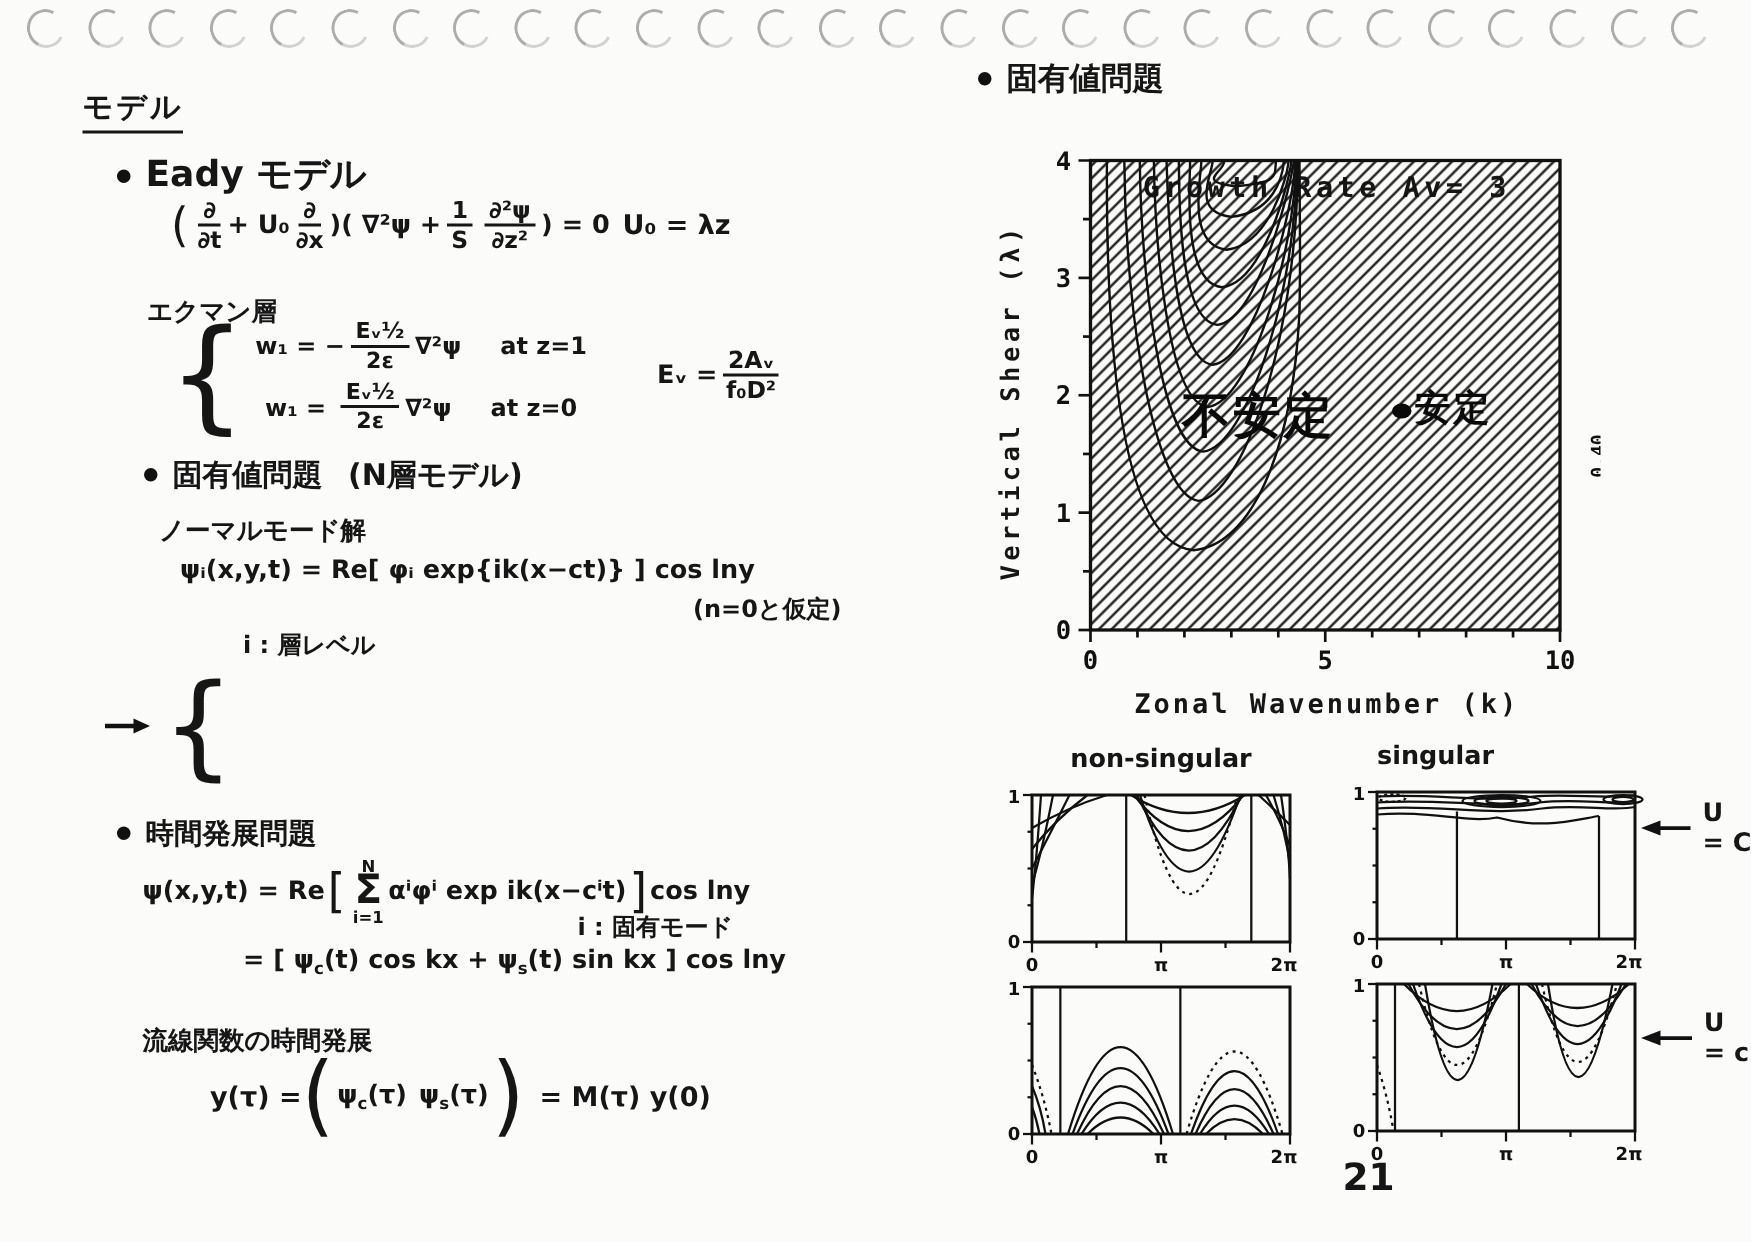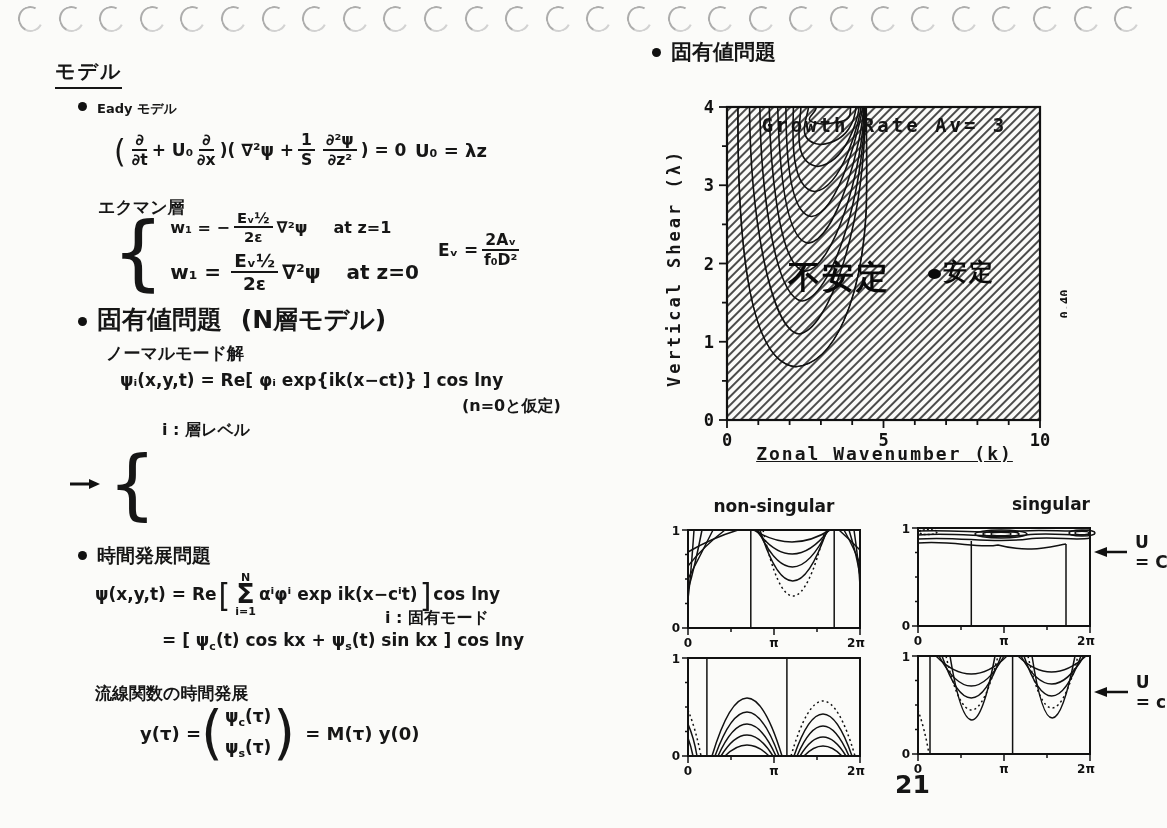--- a/index.html
+++ b/index.html
@@ -19,21 +19,21 @@
   .frac{display:inline-flex;flex-direction:column;align-items:center;line-height:1.05;margin:0 4px;font-size:.92em;}
   .frac .num{padding:0 3px 1px;border-bottom:2px solid #161616;}
   .frac .den{padding-top:1px;}
   .brace{font-weight:400;line-height:1;}
   .sum{display:inline-flex;flex-direction:column;align-items:center;line-height:1;margin:0 3px;}
   .sum .lim{font-size:11px;font-weight:700;}
   .sum .sym{font-size:27px;line-height:.85;}
   .bigbr{font-size:30px;font-weight:400;margin:0 2px;transform:scaleY(1.05);}
   sub.s{font-size:.65em;font-weight:700;}
   .bigp{font-size:56px;font-weight:400;line-height:.9;transform:scaleY(1.05);}
-  .vstack{display:inline-flex;flex-direction:column;gap:8px;text-align:left;margin:0 2px;}
+  .vstack{display:inline-flex;flex-direction:row;gap:8px;text-align:left;margin:0 2px;}
   
   .mono{font-family:"DejaVu Sans Mono","Liberation Mono",monospace;font-weight:700;}
   .chart-title{letter-spacing:3px;font-size:19px;text-align:center;margin-top:36px;}
   .axis-label-x{letter-spacing:2px;font-size:18px;text-align:center;}
   .axis-label-y{letter-spacing:3px;font-size:17px;writing-mode:vertical-rl;transform:rotate(180deg);text-align:center;}
   svg{position:absolute;}
   svg path,svg line,svg ellipse{fill:none;stroke:#111;}
   .uc-arrow{position:absolute;display:flex;align-items:center;gap:8px;}
   .uc-arrow svg{position:static;}
   .uc-label{font-size:17px;font-weight:700;}
@@ -69,21 +69,21 @@
     <span class="hole" style="left: 893.2px;"></span>
     <span class="hole" style="left: 933.8px;"></span>
     <span class="hole" style="left: 974.4px;"></span>
     <span class="hole" style="left: 1015px;"></span>
     <span class="hole" style="left: 1055.6px;"></span>
     <span class="hole" style="left: 1096.2px;"></span>
   </div>
 
 <div class="pos hw underline" style="left:55px;top:58px;font-size:20px;">モデル</div>
 
-<div class="pos hw" style="left:78px;top:100px;font-size:13px;">
+<div class="pos hw" style="left:78px;top:100px;font-size:24px;">
   <span class="bullet"></span><span>Eady モデル</span>
 </div>
 
 <div class="pos hw eqrow" style="left:112px;top:132px;font-size:17px;">
   <span class="bigbr">(</span>
   <span class="frac">
       <span class="num">∂</span>
       <span class="den">∂t</span>
     </span>
   <span>+ U₀</span>
@@ -112,41 +112,41 @@
     <div>
       <div class="eqrow hw" style="font-size:16px;margin-bottom:6px;">
         <span>w₁ = −</span>
         <span class="frac">
             <span class="num">Eᵥ½</span>
             <span class="den">2ε</span>
           </span>
         <span>∇²ψ</span>
         <span style="margin-left:26px;">at z=1</span>
       </div>
-      <div class="eqrow hw" style="font-size:20px;">
+      <div class="eqrow hw" style="font-size:16px;justify-content:center;">
         <span>w₁ =</span>
         <span class="frac" style="margin-left:10px;">
             <span class="num">Eᵥ½</span>
             <span class="den">2ε</span>
           </span>
         <span>∇²ψ</span>
         <span style="margin-left:26px;">at z=0</span>
       </div>
     </div>
   </div>
 </div>
 <div class="pos hw eqrow" style="left:438px;top:232px;font-size:17px;">
   <span>Eᵥ =</span>
   <span class="frac">
       <span class="num">2Aᵥ</span>
       <span class="den">f₀D²</span>
     </span>
 </div>
 
-<div class="pos hw" style="left:78px;top:303px;font-size:25px;">
+<div class="pos hw" style="left:96px;top:303px;font-size:20px;">
   <span class="bullet"></span><span>固有値問題</span>
   <span style="margin-left:10px;">(N層モデル)</span>
 </div>
 <div class="pos hw" style="left:106px;top:342px;font-size:17px;">ノーマルモード解</div>
 <div class="pos hw" style="left:120px;top:370px;font-size:17px;text-align:right;">ψᵢ(x,y,t) = Re[ φᵢ exp{ik(x−ct)} ] cos lny</div>
 <div class="pos hw" style="left:162px;top:398px;font-size:16px;margin-top:22px;">i : 層レベル</div>
 <div class="pos hw" style="left:462px;top:396px;font-size:16px;">(n=0と仮定)</div>
 
 <div class="pos" style="left:70px;top:446px;">
   <div class="eqrow">
@@ -243,29 +243,29 @@
       <line x1="180.2" y1="326" x2="180.2" y2="331"></line>
       <line x1="242.8" y1="326" x2="242.8" y2="331"></line>
       <line x1="274.1" y1="326" x2="274.1" y2="331"></line>
       <line x1="305.4" y1="326" x2="305.4" y2="331"></line>
       <line x1="336.7" y1="326" x2="336.7" y2="331"></line>
     </g>
   <text transform="translate(397,210) rotate(-90)" x="0" y="0" fill="#111" stroke="none" font-family="DejaVu Sans Mono,monospace" font-size="12" font-weight="bold" text-anchor="middle">0.40</text>
 </svg>
 
 <div class="pos mono axis-label-y" style="left:664px;top:118px;height:300px;">Vertical Shear (λ)</div>
-<div class="pos mono axis-label-x" style="left:712px;top:443px;width:345px;text-decoration:underline;">Zonal Wavenumber (k)</div>
+<div class="pos mono axis-label-x" style="left:712px;top:459px;width:345px;">Zonal Wavenumber (k)</div>
 
 <div class="annot hw" style="left:788px;top:256px;font-size:32px;letter-spacing:2px;">不安定</div>
 <div class="annot hw" style="left:928px;top:256px;font-size:24px;letter-spacing:2px;">
   <span class="stable-marker"></span><span>安定</span>
 </div>
 
 <div class="pos hw" style="left:688px;top:496px;width:172px;text-align:center;font-size:17px;">non-singular</div>
-<div class="pos hw" style="left:918px;top:494px;width:172px;text-align:right;font-size:17px;">singular</div>
+<div class="pos hw" style="left:918px;top:494px;width:172px;text-align:left;font-size:17px;">singular</div>
 
 <svg style="left:668px;top:524px;" width="212" height="126">
   <g stroke-width="1.5">
     <path d="M82.8,6 V104"></path>
       <path d="M166.2,6 V104"></path>
     <path d="M86,6 Q124,30 162,6"></path>
       <path d="M88,6 Q124,54 161,6"></path>
       <path d="M90,6 Q124,80 160,6"></path>
     <path d="M92,6 Q124,108 159,6"></path>
       <path d="M95,6 Q124,138 157,6" stroke-dasharray="2,3"></path>

